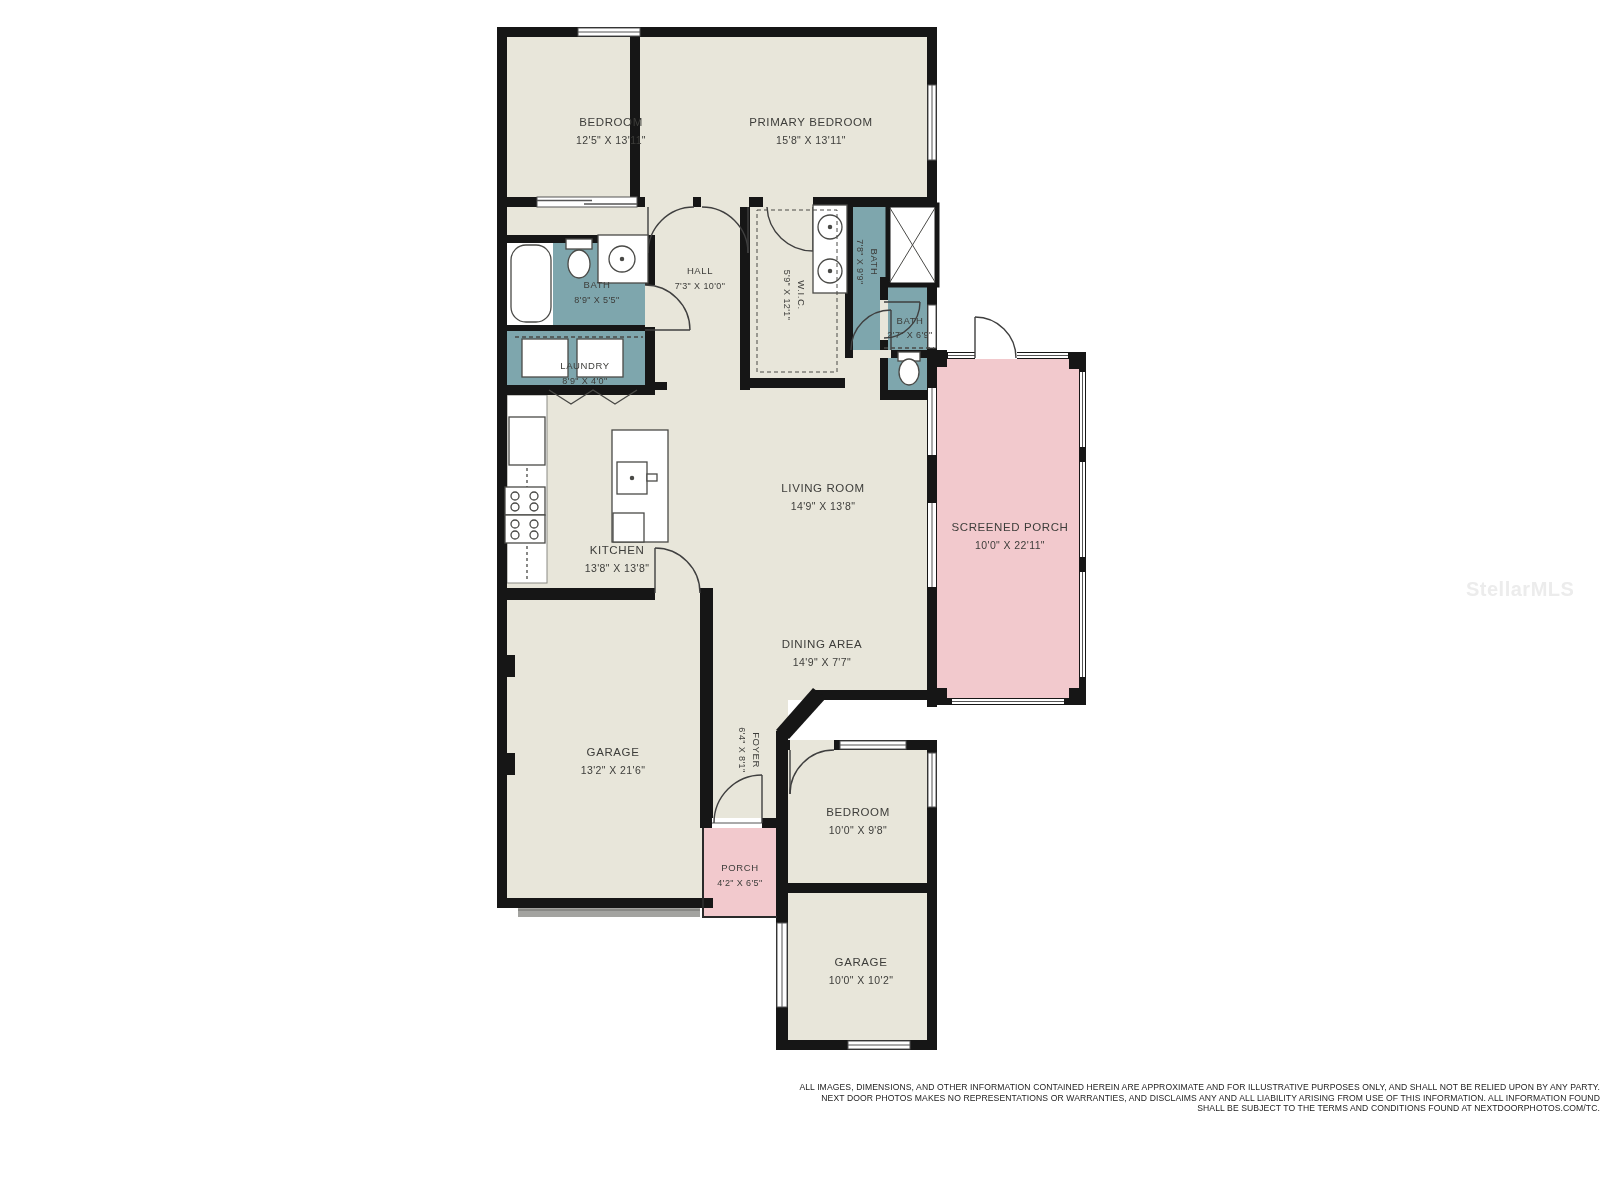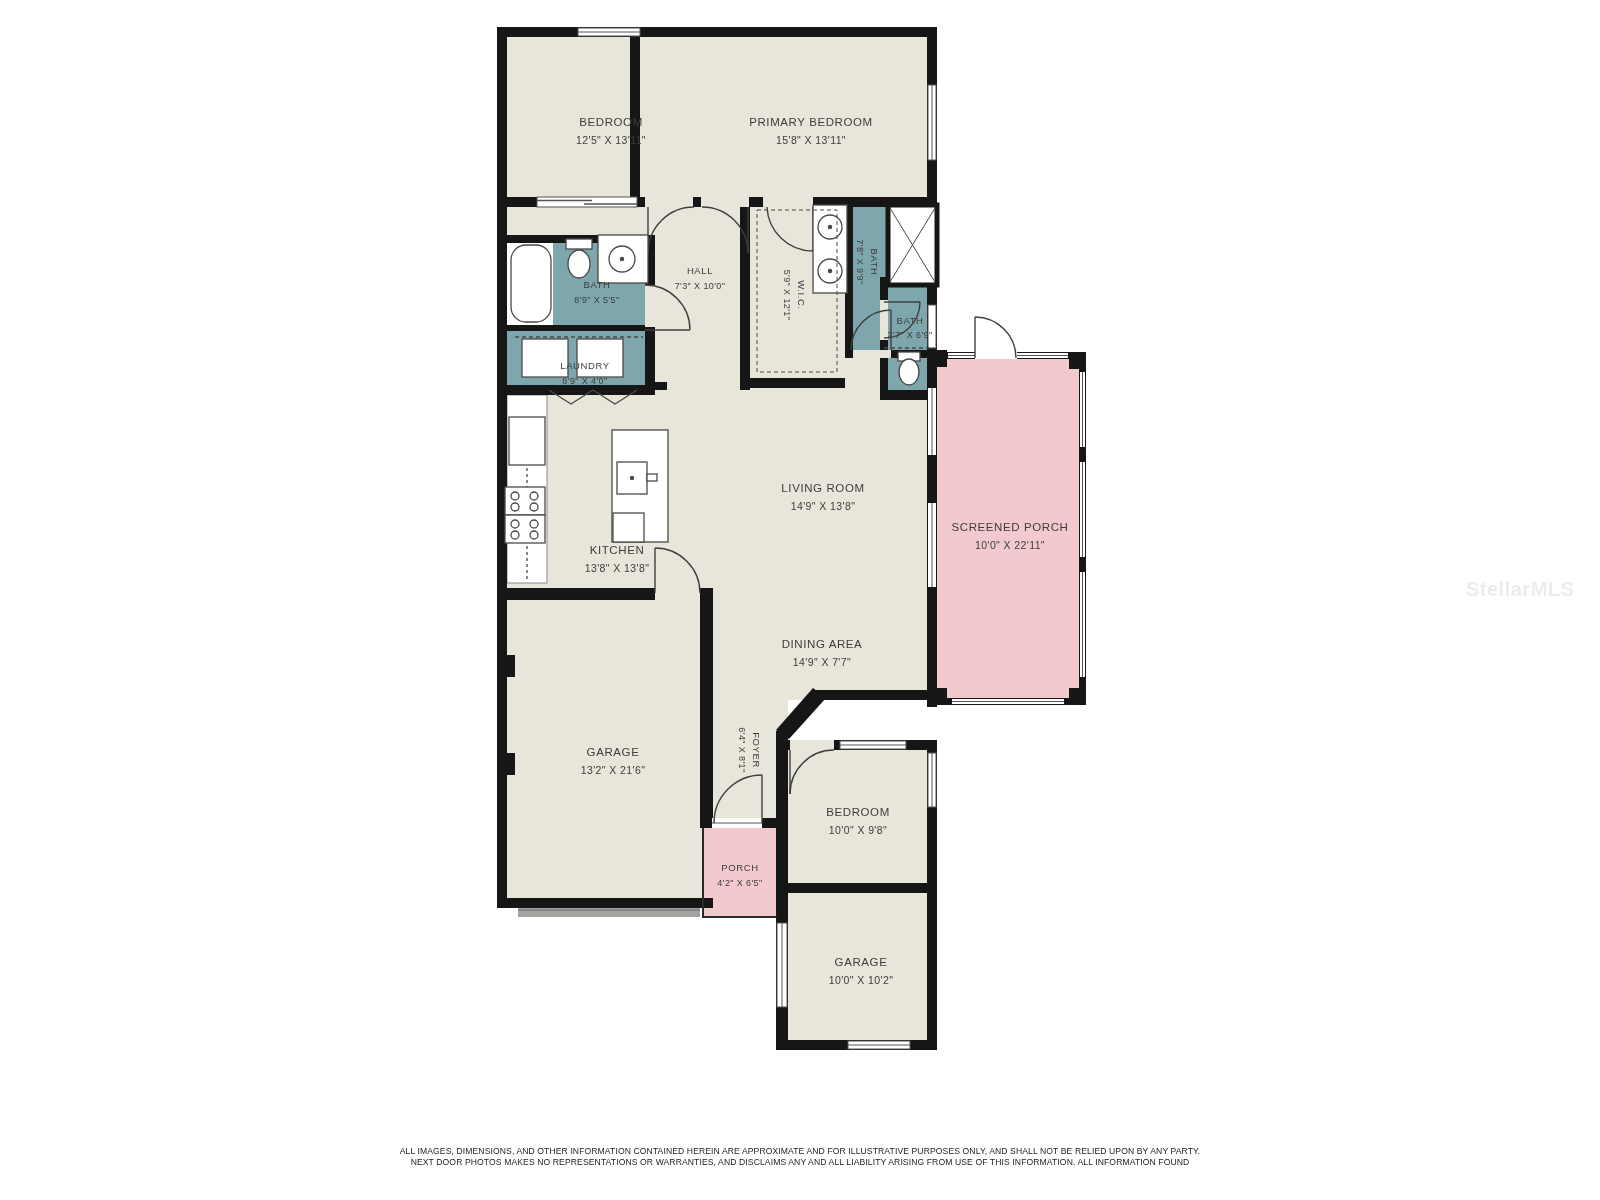--- a/index.html
+++ b/index.html
@@ -5,21 +5,21 @@
   html,body{margin:0;padding:0;background:#ffffff;}
   #canvas{position:relative;width:1600px;height:1200px;background:#ffffff;overflow:hidden;
           font-family:"Liberation Sans", sans-serif;}
   svg{position:absolute;left:0;top:0;}
   .rname{font-family:"Liberation Sans",sans-serif;font-size:11.5px;fill:#3d3d3a;letter-spacing:.6px;}
   .rdims{font-family:"Liberation Sans",sans-serif;font-size:10.5px;fill:#3d3d3a;letter-spacing:.4px;}
   .rname.sm{font-size:9.5px;}
   .rdims.sm{font-size:9px;}
   #watermark{position:absolute;left:1466px;top:578px;font-size:20px;color:#ececec;
              letter-spacing:.5px;font-weight:bold;}
-  #disclaimer{position:absolute;left:0;top:1146px;width:1600px;text-align:center;
+  #disclaimer{position:absolute;left:0;top:1082px;width:1600px;text-align:right;
               font-size:8.6px;line-height:10.5px;color:#1c1c1c;letter-spacing:.1px;}
 </style>
 </head>
 <body>
 
 <div id="canvas">
 <svg width="1600" height="1200" viewBox="0 0 1600 1200">
 
   <g>
     <rect x="497" y="27" width="440" height="573" fill="#e8e6da"></rect>
@@ -283,14 +283,15 @@
       <text class="rdims" x="861" y="984">10'0" X 10'2"</text>
     </g>
   </g>
 </svg>
 
 <div id="watermark">StellarMLS</div>
 
 <div id="disclaimer">
   <div>ALL IMAGES, DIMENSIONS, AND OTHER INFORMATION CONTAINED HEREIN ARE APPROXIMATE AND FOR ILLUSTRATIVE PURPOSES ONLY, AND SHALL NOT BE RELIED UPON BY ANY PARTY.</div>
   <div>NEXT DOOR PHOTOS MAKES NO REPRESENTATIONS OR WARRANTIES, AND DISCLAIMS ANY AND ALL LIABILITY ARISING FROM USE OF THIS INFORMATION. ALL INFORMATION FOUND</div>
+  <div>SHALL BE SUBJECT TO THE TERMS AND CONDITIONS FOUND AT NEXTDOORPHOTOS.COM/TC.</div>
 </div>
 </div>
 
 </body></html>

